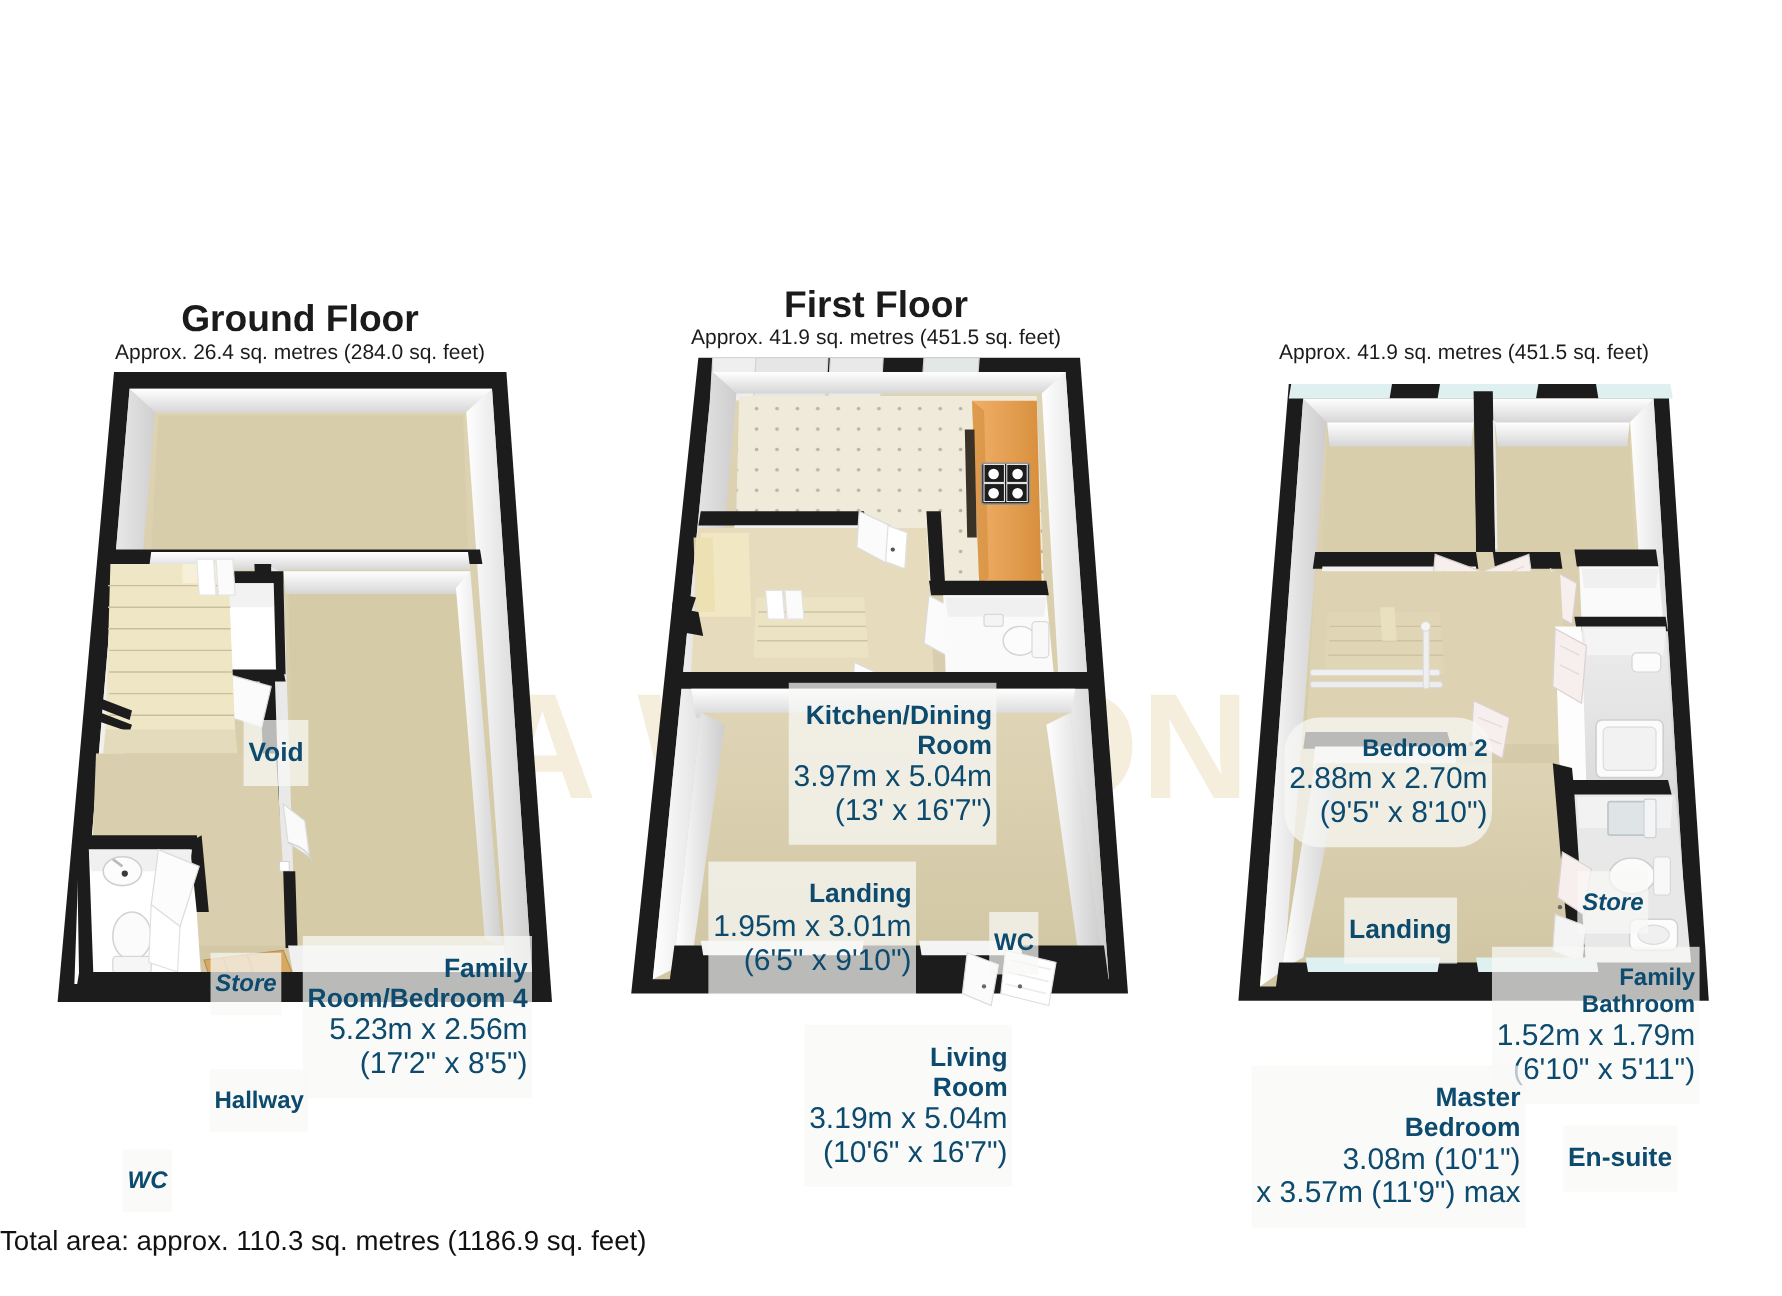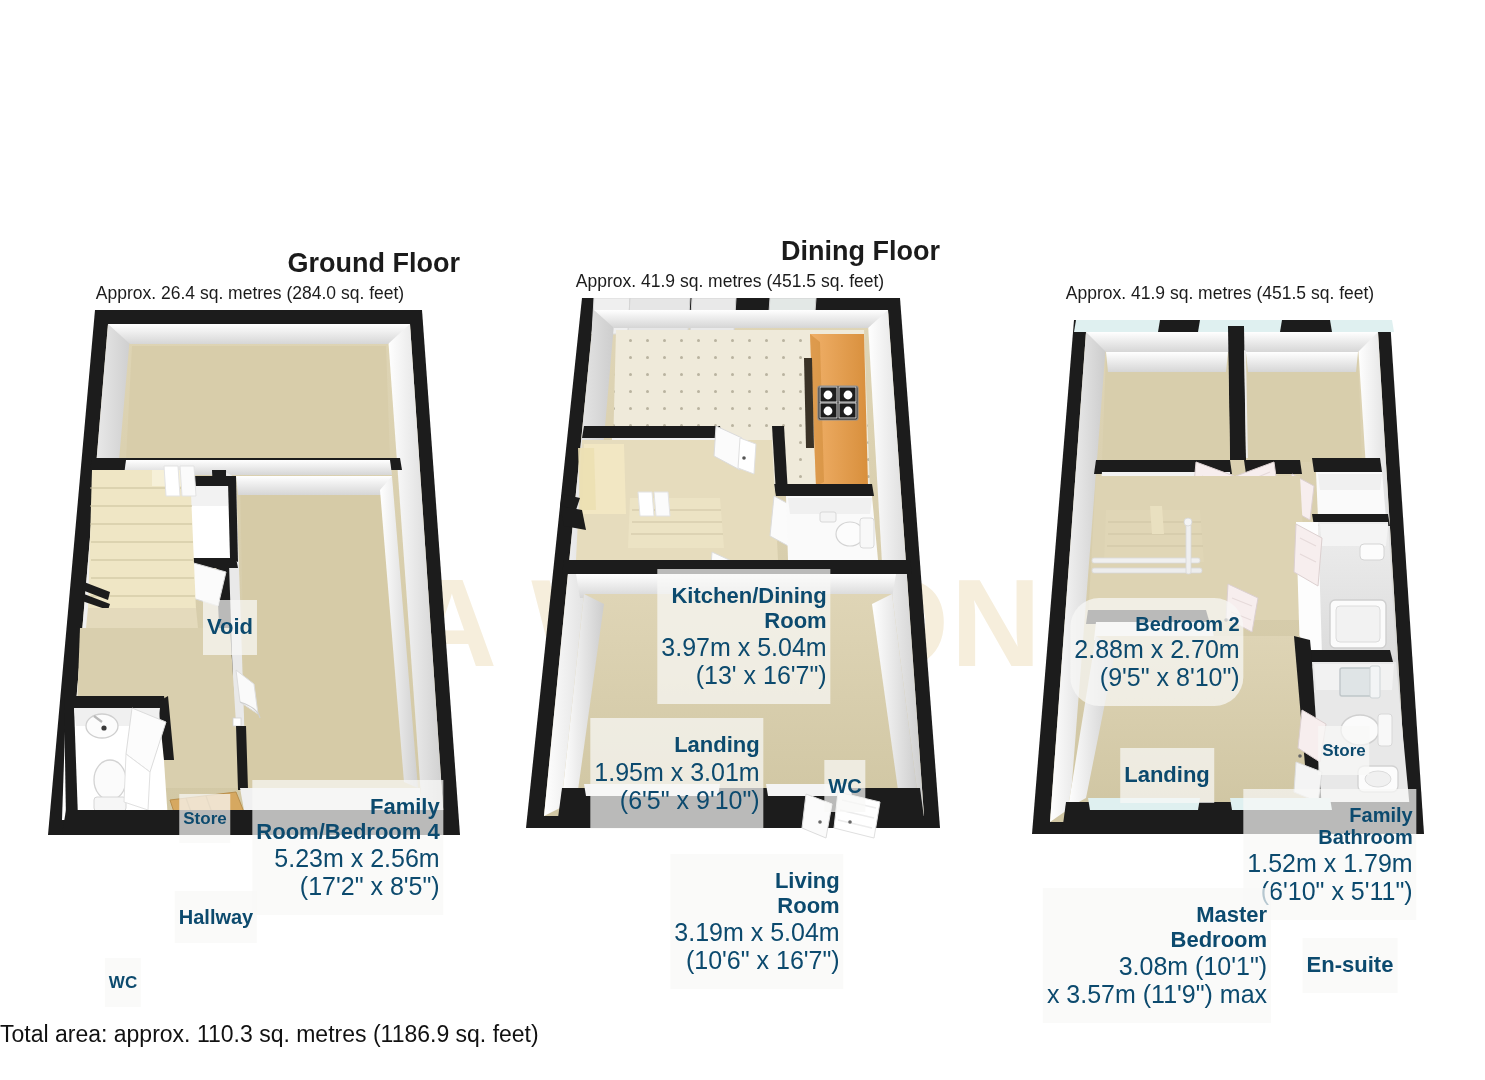--- a/index.html
+++ b/index.html
@@ -49,22 +49,22 @@
   }
 
   
   .floor {
     position: absolute;
     z-index: 3;
   }
   .floor-title {
     position: absolute;
     width: 100%;
-    text-align: right;
-    font-size: 27px;
+    text-align: center;
+    font-size: 31px;
     font-weight: bold;
     color: #1b1b1b;
     top: 0;
     white-space: nowrap;
   }
   .floor-sub {
     position: absolute;
     width: 100%;
     text-align: center;
     font-size: 17.5px;
@@ -96,21 +96,21 @@
     display: block;
     font-weight: bold;
     font-size: 22px;
   }
   .lbl .dim {
     display: block;
     font-size: 25px;
     font-weight: normal;
   }
   .lbl.small .nm { font-size: 20px; }
-  .lbl.tiny .nm { font-size: 17px; }
+  .lbl.tiny .nm { font-size: 20px; font-style: italic; }
 
   
   #total-area {
     position: absolute;
     left: 0;
     bottom: 32px;
     width: 100%;
     font-size: 23px;
     color: #111111;
     z-index: 5;
@@ -255,21 +255,21 @@
     <span class="nm">Hallway</span>
   </div>
 
   <div class="lbl tiny" style="left:83px; top:710px; transform:translateX(-50%);">
     <span class="nm">WC</span>
   </div>
 </div>
 
 <div class="floor" id="first-floor" style="left:520px; top:236px; width:420px; height:630px;">
 
-  <div class="floor-title">Dining Floor</div>
+  <div class="floor-title">First Floor</div>
   <div class="floor-sub">Approx. 41.9 sq. metres (451.5 sq. feet)</div>
 
   <div class="plan">
     <svg width="420" height="555" viewBox="0 0 420 555" xmlns="http://www.w3.org/2000/svg">
       <defs>
         <linearGradient id="ffWallIn" x1="0" y1="0" x2="0" y2="1">
           <stop offset="0%" stop-color="#ffffff"></stop>
             <stop offset="100%" stop-color="#d5d5d5"></stop>
         </linearGradient>
         <linearGradient id="ffWallSide" x1="0" y1="0" x2="1" y2="0">

